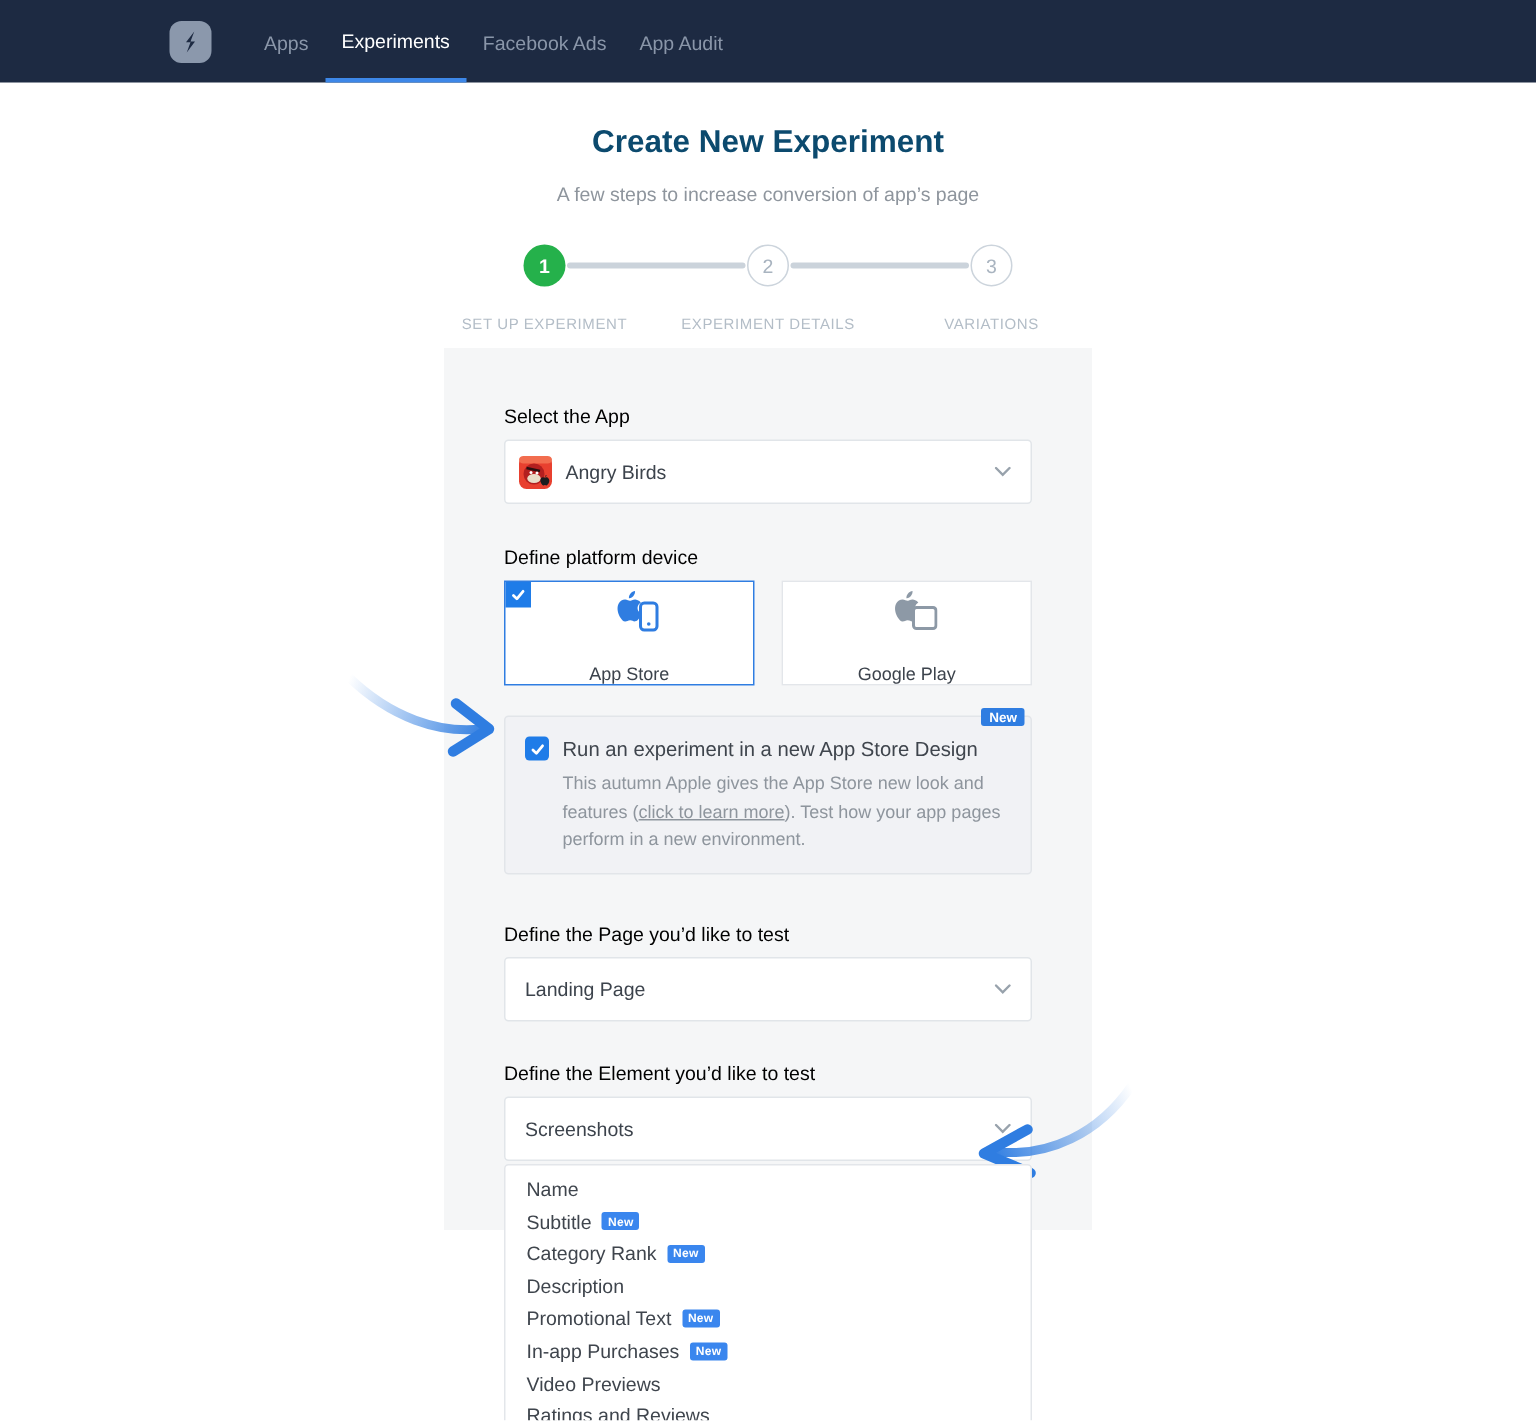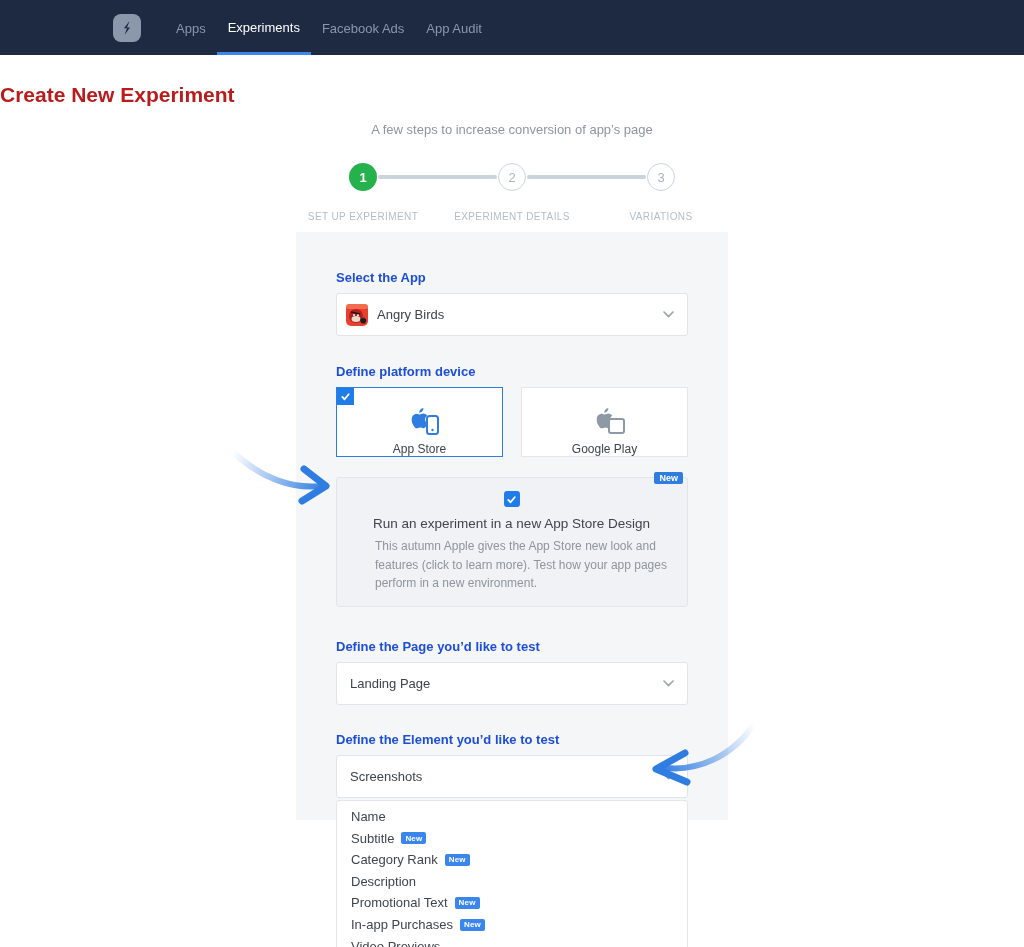--- a/index.html
+++ b/index.html
@@ -12,64 +12,64 @@
   .logo { align-self:center; width:28px; height:28px; border-radius:8px; background:#8b98ac;
           display:flex; align-items:center; justify-content:center; margin-right:24px; flex:none; }
   .nav-items { display:flex; align-items:stretch; }
   .nav-item { display:flex; align-items:center; padding:3px 11px 1px; font-size:13px; color:#8a96a9; cursor:pointer; }
   .nav-item.active { color:#ffffff; border-bottom:3px solid #3d87e8; }
   .nav-right { margin-left:auto; display:flex; align-items:center; gap:10px; }
   .user-name { color:#96a0b3; font-size:13px; }
   .avatar { width:26px; height:26px; border-radius:6px; overflow:hidden; flex:none; }
 
   
-  .page-title { font-size:21px; font-weight:bold; color:#b91c1c; margin-top:28px; }
+  .page-title { text-align:center; font-size:21px; font-weight:bold; color:#0c4a6e; margin-top:28px; }
   .page-subtitle { text-align:center; font-size:13px; color:#8e959d; margin-top:15px; }
 
   
   .stepper { display:flex; justify-content:center; align-items:center; margin-top:26px; height:28px; }
   .step { position:relative; }
   .step-circle { width:28px; height:28px; border-radius:50%; display:flex; align-items:center;
                  justify-content:center; font-size:13px; }
   .step.active .step-circle { background:#25b14b; color:#fff; font-weight:bold; }
   .step.upcoming .step-circle { background:#fff; border:1px solid #ccd4dc; color:#a9b4c0; }
   .step-line { width:119px; height:4px; background:#cbd3db; border-radius:2px; margin:0 1px; }
   .step-label { position:absolute; top:48px; left:50%; transform:translateX(-50%);
                 white-space:nowrap; font-size:10px; letter-spacing:.4px; color:#b3bdc7; }
 
   
   .panel { width:432px; height:588px; margin:41px auto 0; background:#f5f6f7; padding:38px 40px 0; overflow:visible; }
-  .form-label { font-size:13px; font-weight:bold; color:#1d4ed8; margin-bottom:8px; }
+  .form-label { font-size:13px; font-weight:normal; color:#000000; margin-bottom:8px; }
   .section { margin-top:26px; }
   .section.first { margin-top:0; }
   .select { height:43px; background:#fff; border:1px solid #e1e5e9; border-radius:3px;
             display:flex; align-items:center; padding:16px 13px; font-size:13px; color:#3c434c; cursor:pointer; }
   .select .chev { margin-left:auto; display:flex; }
   .app-ico { margin:0 9px 0 -4px; display:flex; }
 
   
   .plat-row { display:flex; gap:18px; }
   .plat-card { position:relative; width:167px; height:70px; background:#fff; border:1px solid #e3e6ea;
-               display:flex; flex-direction:column; align-items:center; justify-content:flex-end; gap:2px; cursor:pointer; }
+               display:flex; flex-direction:column; align-items:center; justify-content:space-between; gap:2px; cursor:pointer; }
   .plat-card.selected { border-color:#2f7de1; }
   .plat-check { position:absolute; top:0; left:0; width:17px; height:17px; background:#1f7ce8;
                 display:flex; align-items:center; justify-content:center; }
   .plat-label { font-size:12px; color:#3c434c; }
 
   
   .design-box { position:relative; margin-top:20px; background:#f1f2f5; border:1px solid #e2e5e9;
                 border-radius:3px; padding:13px 14px 13px 13px; }
   .corner-badge { position:absolute; top:-6px; right:4px; background:#2f7de1; color:#fff;
                   font-size:9px; font-weight:bold; padding:1px 5px; border-radius:2px; }
-  .box-row { display:flex; align-items:center; gap:9px;flex-direction:column; }
+  .box-row { display:flex; align-items:center; gap:9px; }
   .checkbox { width:16px; height:16px; background:#1f7ce8; border-radius:3px; flex:none;
               display:flex; align-items:center; justify-content:center; cursor:pointer; }
   .box-title { font-size:13.5px; color:#3f454d; }
   .box-desc { margin:6px 0 0 25px; font-size:12px; color:#8e959d; line-height:1.55; max-width:322px; }
-  .box-desc .link { color:#8e959d; cursor:pointer; }
+  .box-desc .link { color:#8e959d; text-decoration:underline; cursor:pointer; }
 
   
   .options-list { margin-top:2px; background:#fff; border:1px solid #e3e6ea; border-radius:3px; padding:5px 0; position:relative; z-index:2; }
   .opt { display:flex; align-items:center; height:21.6px; padding:0 14px; font-size:13px; color:#3f454d; cursor:pointer; }
   .new-badge { margin-left:7px; background:#3a86ee; color:#fff; font-size:8px; font-weight:bold;
                padding:1.5px 4px; border-radius:2px; letter-spacing:.2px; }
 
   
   .arrow-svg { position:absolute; pointer-events:none; }
 </style>

